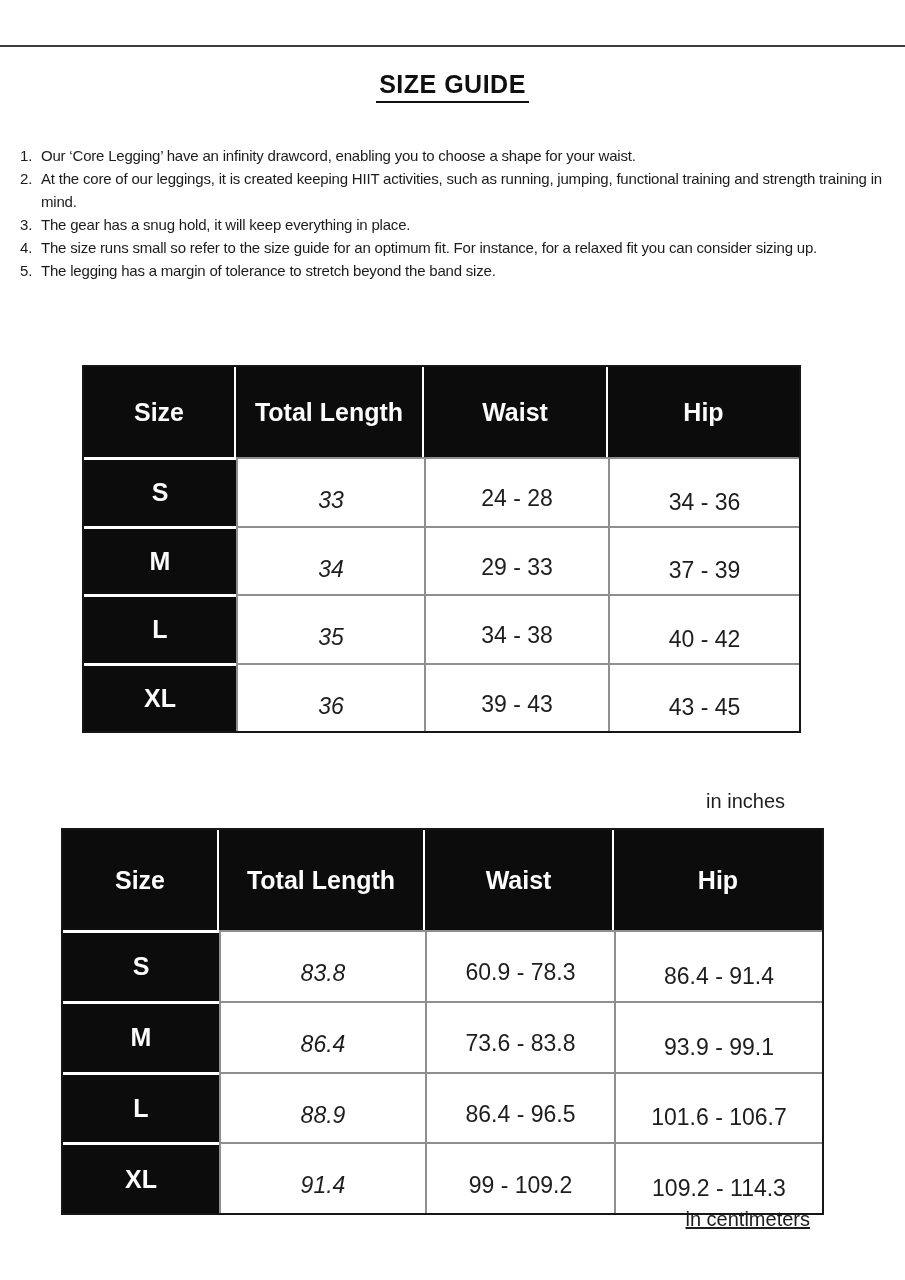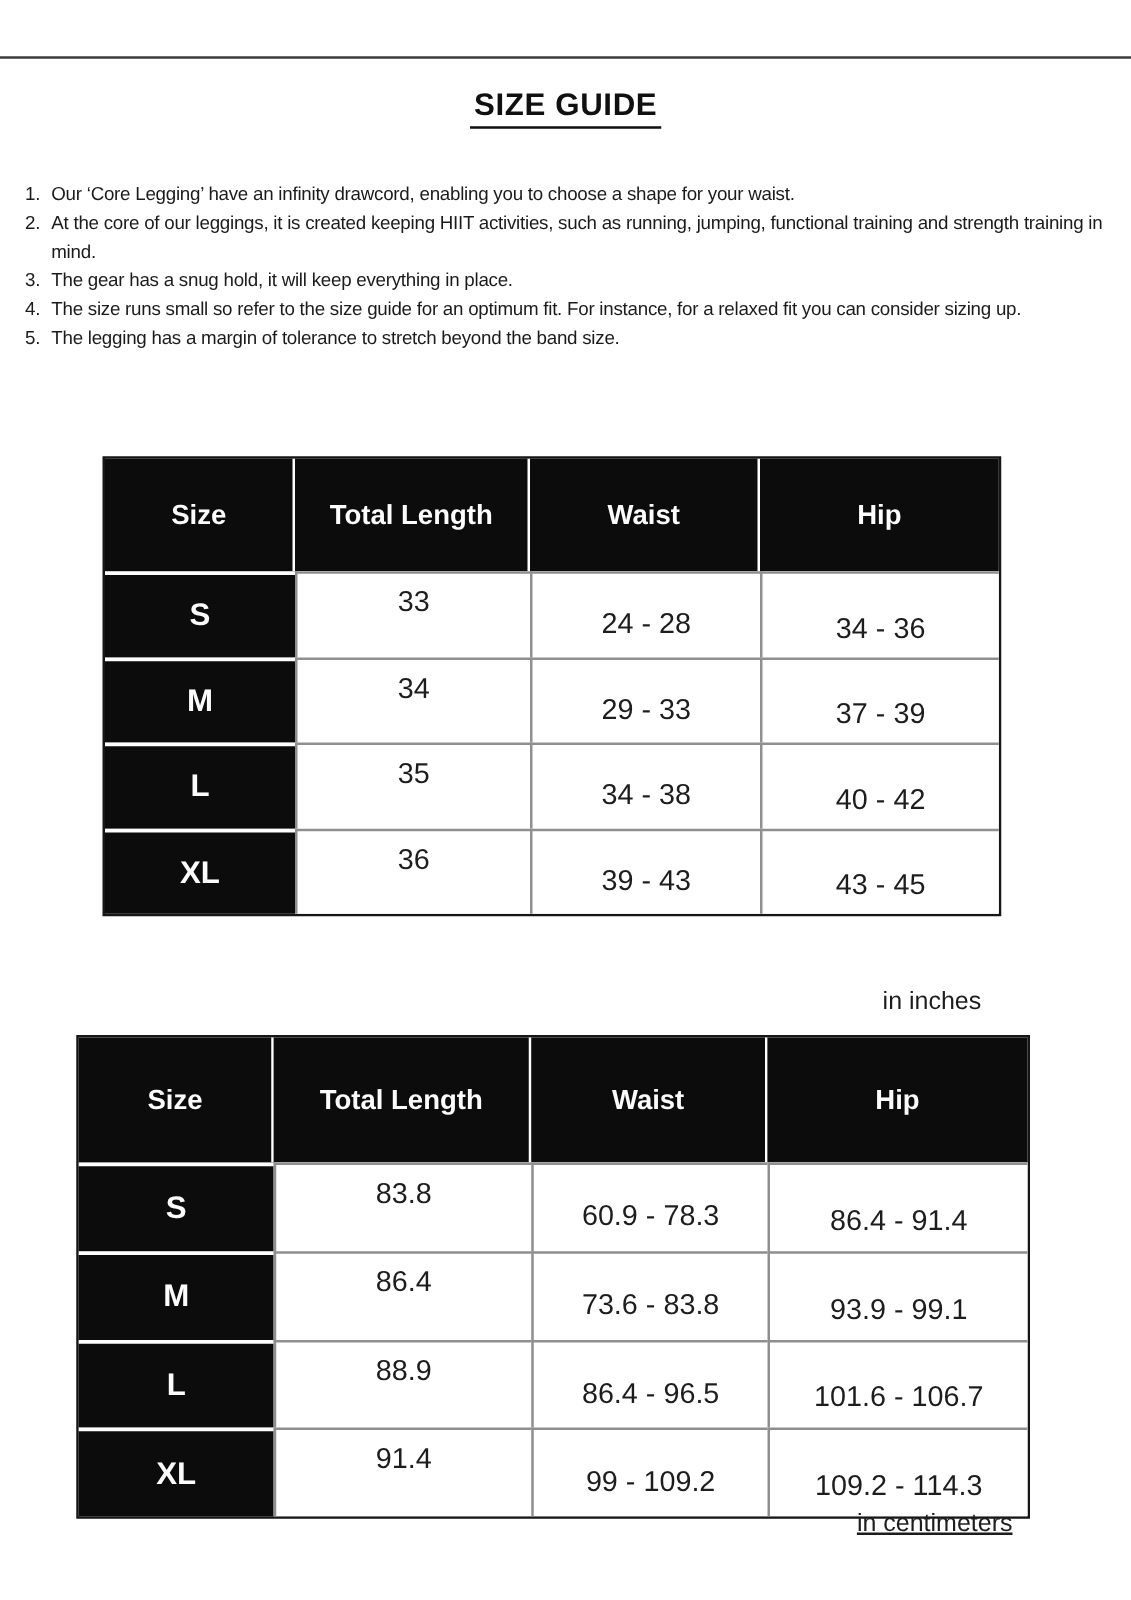--- a/index.html
+++ b/index.html
@@ -25,33 +25,33 @@
     display:flex;flex-direction:column;background:#fff;
   }
   .t1{left:82px;top:365px;width:719px;height:368px;}
   .t2{left:61px;top:828px;width:763px;height:387px;}
   .trow{display:flex;flex:1;min-height:0;}
   .trow.header{flex:none;}
   .t1 .trow.header{height:90px;}
   .t2 .trow.header{height:100px;}
   .cell{box-sizing:border-box;display:flex;align-items:center;justify-content:center;}
   .hcell{
-    background:#0c0c0c;color:#fcfcfc;font-weight:700;font-size:22px;
+    background:#0c0c0c;color:#fcfcfc;font-weight:700;font-size:25px;
     border-right:2px solid #ffffff;
   }
   .hcell:last-child{border-right:none;}
   .scell{
     background:#0c0c0c;color:#fcfcfc;font-weight:700;font-size:25px;
     border-top:3px solid #ffffff;
   }
   .bcell{
     color:#1d1d1d;font-size:23px;background:#fff;
     border-top:2px solid #8f8f8f;border-left:2px solid #8f8f8f;
   }
-  .bcell.c-len{align-items:flex-start;padding-top:9px;}
+  .bcell.c-len{align-items:flex-start;padding-top:28px;font-style:italic;}
   .bcell.c-waist{padding-top:13px;}
   .bcell.c-hip{padding-top:20px;}
   .t1 .c-size{width:152px;flex:none;}
   .t1 .c-len{width:188px;flex:none;}
   .t1 .c-waist{width:184px;flex:none;}
   .t1 .c-hip{flex:1;}
   .t2 .c-size{width:156px;flex:none;}
   .t2 .c-len{width:206px;flex:none;}
   .t2 .c-waist{width:189px;flex:none;}
   .t2 .c-hip{flex:1;}

